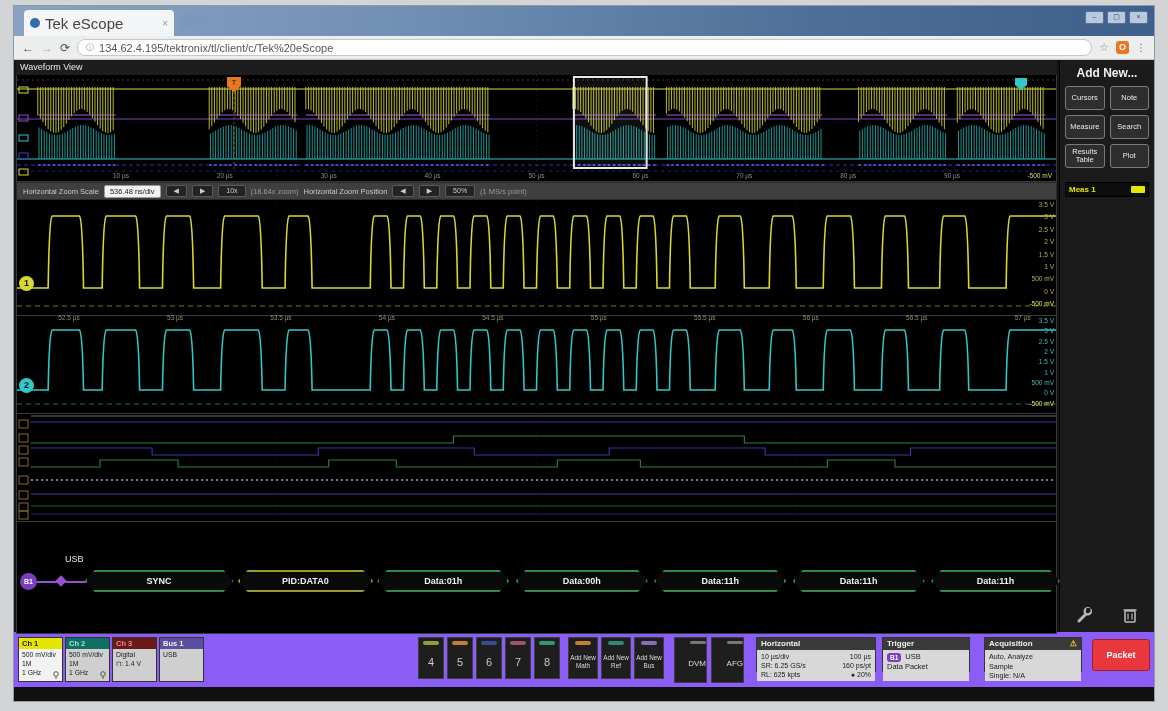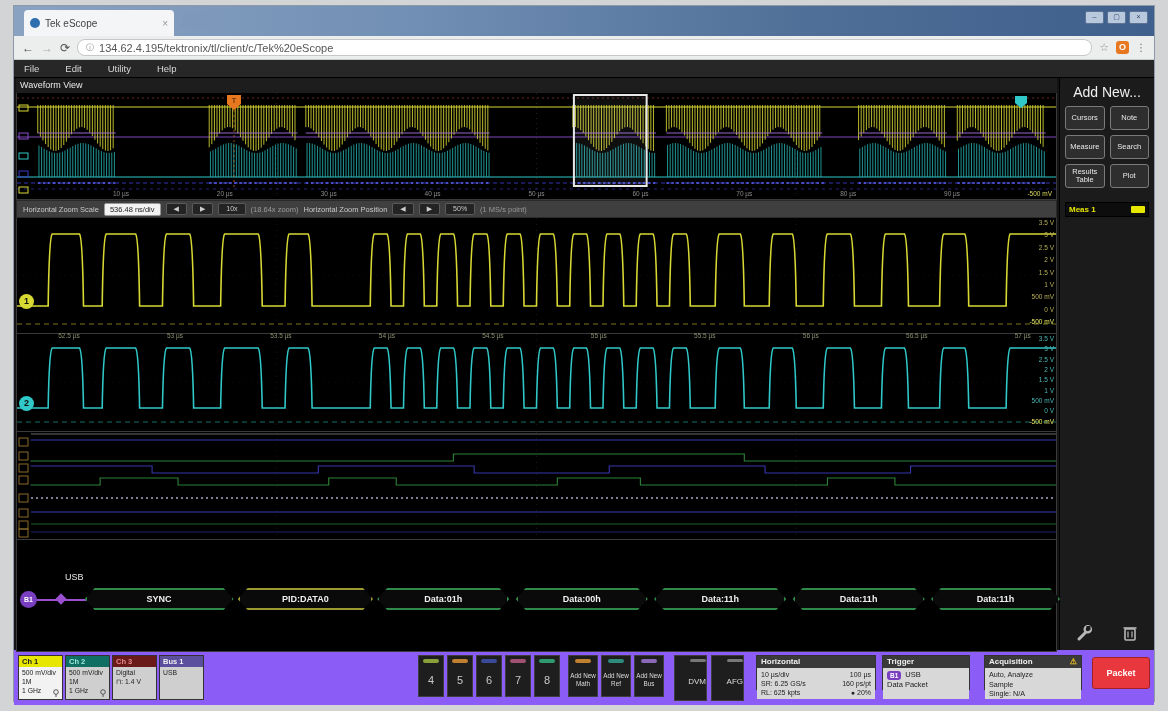--- a/index.html
+++ b/index.html
@@ -5,21 +5,21 @@
   html,body{margin:0;padding:0;}
   body{width:1168px;height:711px;background:#d2d4d6;position:relative;
        font-family:"Liberation Sans",sans-serif;-webkit-font-smoothing:antialiased;overflow:hidden;}
   .win{position:absolute;left:13px;top:5px;width:1142px;height:697px;background:#101010;
        border:1px solid #8e9aa8;box-sizing:border-box;}
   
   .tabstrip{position:relative;height:30px;background:linear-gradient(90deg,#8aa2c2 0%,#718fb4 35%,#4f6f98 70%,#3f5f8c 100%);}
   .tab{position:absolute;left:10px;top:4px;width:150px;height:26px;background:#f4f5f6;border-radius:4px 4px 0 0;
        display:flex;align-items:center;padding:0 6px;box-sizing:border-box;gap:5px;}
   .tab .fav{width:10px;height:10px;border-radius:50%;background:#2f6fae;flex:none;}
-  .tab .t{font-size:10px;color:#444;flex:1;white-space:nowrap;overflow:hidden;}
+  .tab .t{font-size:15px;color:#444;flex:1;white-space:nowrap;overflow:hidden;}
   .tab .x{font-size:10px;color:#999;}
   .newtab{position:absolute;left:168px;top:7px;width:26px;height:16px;background:#7d98ba;transform:skewX(-18deg);border-radius:2px;}
   .winctl{position:absolute;right:6px;top:5px;display:flex;gap:3px;}
   .winctl span{width:17px;height:11px;background:#b9c9dd;border:1px solid #5c7396;border-radius:2px;
        font-size:7px;line-height:10px;text-align:center;color:#2e456b;}
   .toolbar{height:23px;background:#eceded;display:flex;align-items:center;padding:0 8px;gap:7px;border-bottom:1px solid #c9cacc;}
   .navic{font-size:12px;color:#555;line-height:1;}
   .navic.dim{color:#aaa;}
   .urlbox{flex:1;height:15px;background:#fff;border:1px solid #c6c7c9;border-radius:8px;display:flex;align-items:center;
        padding:0 8px;gap:5px;}
@@ -56,21 +56,21 @@
   .buslabel{position:absolute;left:48px;top:32px;font-size:9px;color:#e8e8e8;}
   .busrow{position:absolute;left:0;top:48px;width:100%;height:24px;}
   .b1badge{position:absolute;left:3px;top:3px;width:17px;height:17px;border-radius:50%;background:#7a3fc0;color:#fff;
        font-size:7px;font-weight:bold;text-align:center;line-height:17px;z-index:2;}
   .busline{position:absolute;left:18px;top:11px;width:52px;height:2px;background:#9a4fd0;}
   .busdiamond{position:absolute;left:40px;top:7px;width:8px;height:8px;background:#9a4fd0;transform:rotate(45deg);}
   .pkt{position:absolute;top:0;height:22px;box-sizing:border-box;color:#f0f0f0;font-size:9px;font-weight:bold;
        display:flex;align-items:center;justify-content:center;background:#0a0a0a;}
   
   .sidebar{flex:1;background:#1b1b1b;border-left:1px solid #000;display:flex;flex-direction:column;padding:4px 5px;box-sizing:border-box;}
-  .sb-title{font-size:14px;color:#f0f0f0;font-weight:normal;text-align:center;margin:2px 0 6px;}
+  .sb-title{font-size:12px;color:#f0f0f0;font-weight:bold;text-align:center;margin:2px 0 6px;}
   .sb-grid{display:grid;grid-template-columns:1fr 1fr;gap:5px;}
   .sb-btn{background:#2e2e2e;border:1px solid #7a7a7a;border-radius:3px;color:#e8e8e8;font-size:7.5px;
        min-height:18px;display:flex;align-items:center;justify-content:center;text-align:center;padding:2px 1px;line-height:1.1;}
   .meas{margin-top:14px;border:1px solid #000;}
   .meas-h{background:#0d0d0d;height:13px;display:flex;align-items:center;justify-content:space-between;padding:0 3px;}
   .meas-h .t{color:#e6e600;font-size:8px;font-weight:bold;}
   .meas-h .chip{width:14px;height:7px;background:#e6e600;border-radius:1px;}
   .meas-b{background:#e3e3e3;padding:3px 3px 6px;}
   .meas-b div{font-size:8px;color:#1a1a1a;line-height:1.45;}
   .sb-spacer{flex:1;}
@@ -139,26 +139,20 @@
       <span class="sec">ⓘ</span>
       <span class="u">134.62.4.195/tektronix/tl/client/c/Tek%20eScope</span>
     </div>
     <div class="tb-right">
       <span class="star">☆</span>
       <span class="obadge">O</span>
       <span class="dots">⋮</span>
     </div>
   </div>
 
-  <div class="menubar" id="menubar">
-      <span>File</span>
-      <span>Edit</span>
-      <span>Utility</span>
-      <span>Help</span>
-    </div>
 
   <div class="app">
     <div class="main">
       <div class="wvtitle">Waveform View</div>
 
       <div class="panel" id="overview">
           <svg width="1039" height="105" style="position: absolute; left: 0px; top: 0px;">
             <path d="M0,5H1039" stroke="#c04848" stroke-width="0.8" fill="none" stroke-dasharray="2,3" opacity="0.7"></path>
             <path d="M0,14H1039" stroke="#d8d834" stroke-width="1" fill="none"></path>
             <path d="M0,44H1039" stroke="#8a4fd0" stroke-width="1" fill="none" opacity="0.9"></path>

